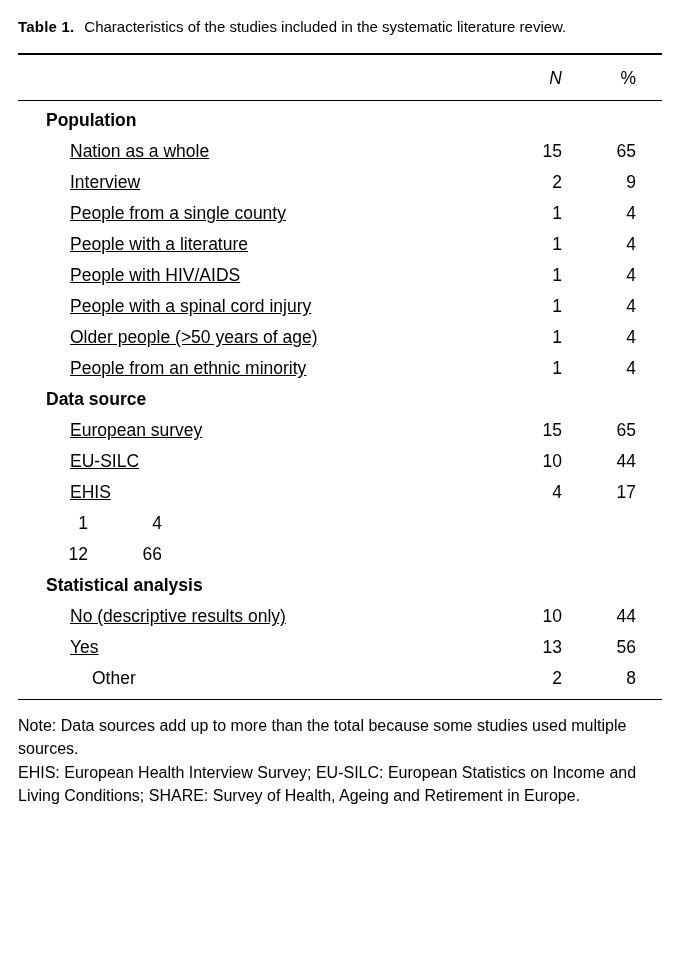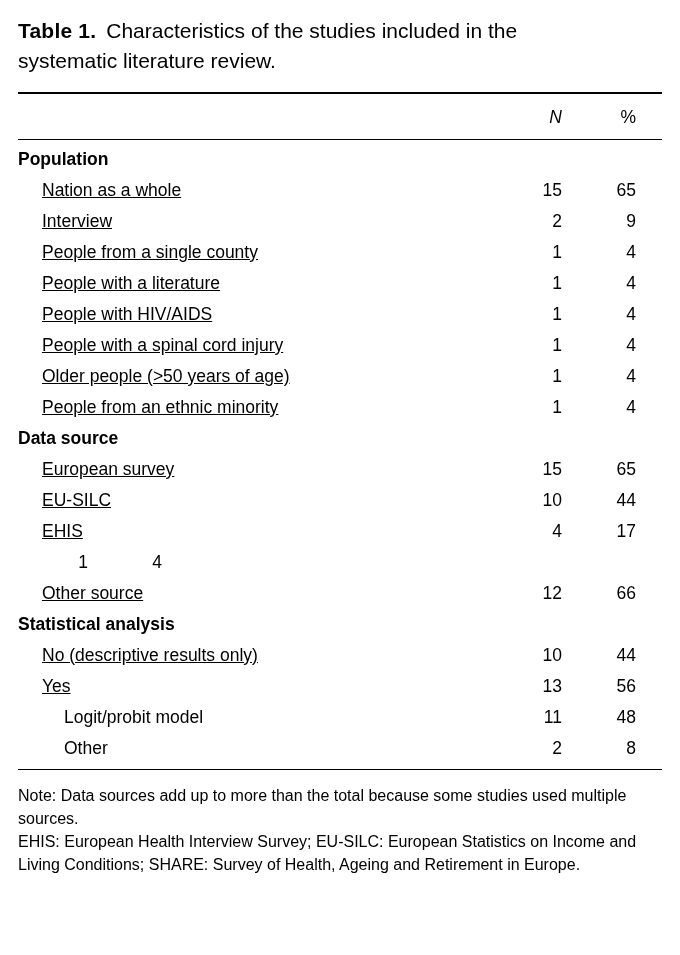--- a/index.html
+++ b/index.html
@@ -13,21 +13,21 @@
     position: relative;
     width: 680px;
     height: 955px;
     box-sizing: border-box;
     padding: 12px 18px 0 18px;
     background: #ffffff;
     overflow: hidden;
   }
   
   .caption {
-    font-size: 21px;
+    font-size: 15px;
     line-height: 1.42;
     max-width: 560px;
     margin: 4px 0 16px 0;
   }
   .caption-label {
     font-weight: 700;
     letter-spacing: 0.2px;
     margin-right: 10px;
   }
   
@@ -40,20 +40,21 @@
     border-top-width: 1.5px;
   }
   
   .trow {
     display: flex;
     align-items: center;
   }
   .cell-label {
     flex: 1 1 auto;
     white-space: nowrap;
+    margin-left: 28px;
   }
   .cell-n {
     flex: 0 0 70px;
     text-align: right;
   }
   .cell-pct {
     flex: 0 0 100px;
     text-align: right;
     padding-right: 26px;
     box-sizing: border-box;
@@ -190,21 +191,20 @@
       <div class="cell-n">4</div>
       <div class="cell-pct">17</div>
     </div>
 
     <div class="trow item">
       <div class="cell-n">1</div>
       <div class="cell-pct">4</div>
     </div>
 
     <div class="trow item">
-      <div class="cell-label">Other source</div>
       <div class="cell-n">12</div>
       <div class="cell-pct">66</div>
     </div>
 
     <div class="trow section">
       <div class="cell-label">Statistical analysis</div>
       <div class="cell-n"></div>
       <div class="cell-pct"></div>
     </div>
 
@@ -213,25 +213,20 @@
       <div class="cell-n">10</div>
       <div class="cell-pct">44</div>
     </div>
 
     <div class="trow item">
       <div class="cell-label">Yes</div>
       <div class="cell-n">13</div>
       <div class="cell-pct">56</div>
     </div>
 
-    <div class="trow subitem">
-      <div class="cell-label">Logit/probit model</div>
-      <div class="cell-n">11</div>
-      <div class="cell-pct">48</div>
-    </div>
 
     <div class="trow subitem">
       <div class="cell-label">Other</div>
       <div class="cell-n">2</div>
       <div class="cell-pct">8</div>
     </div>
 
   </div>
 
   <hr class="rule thin">

